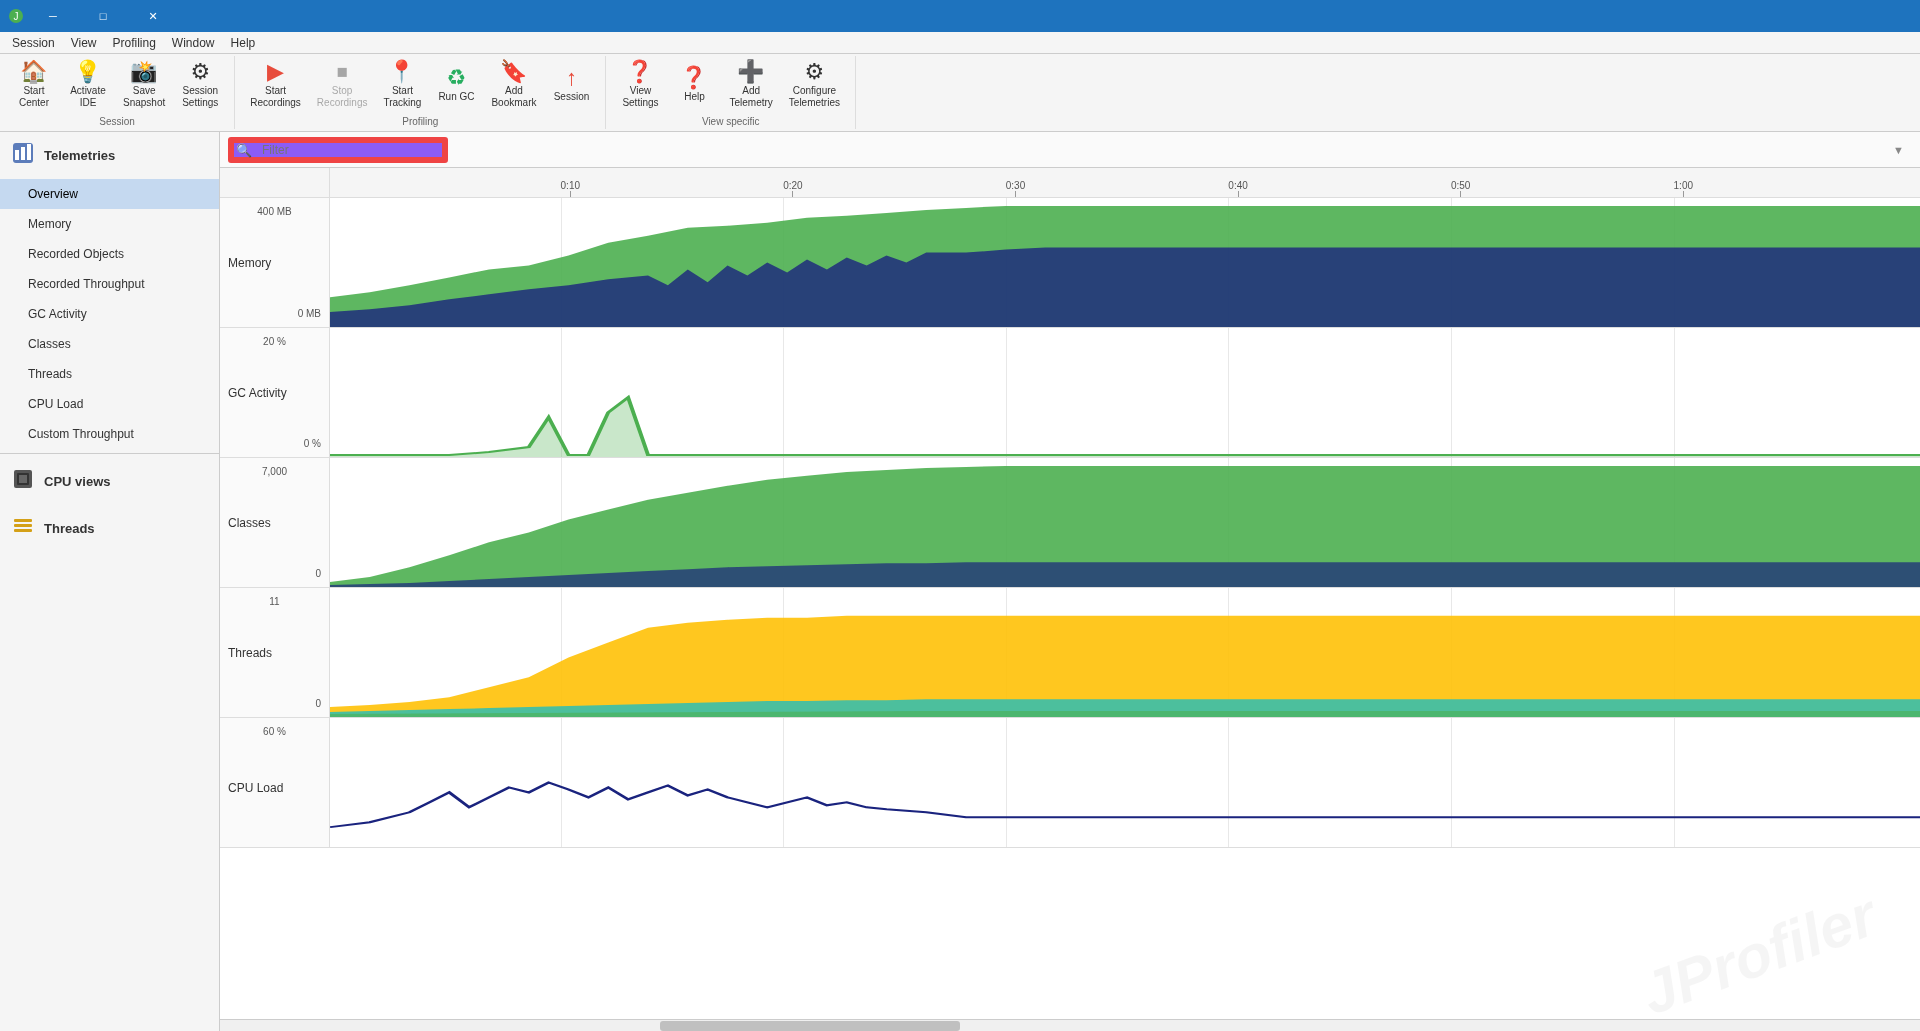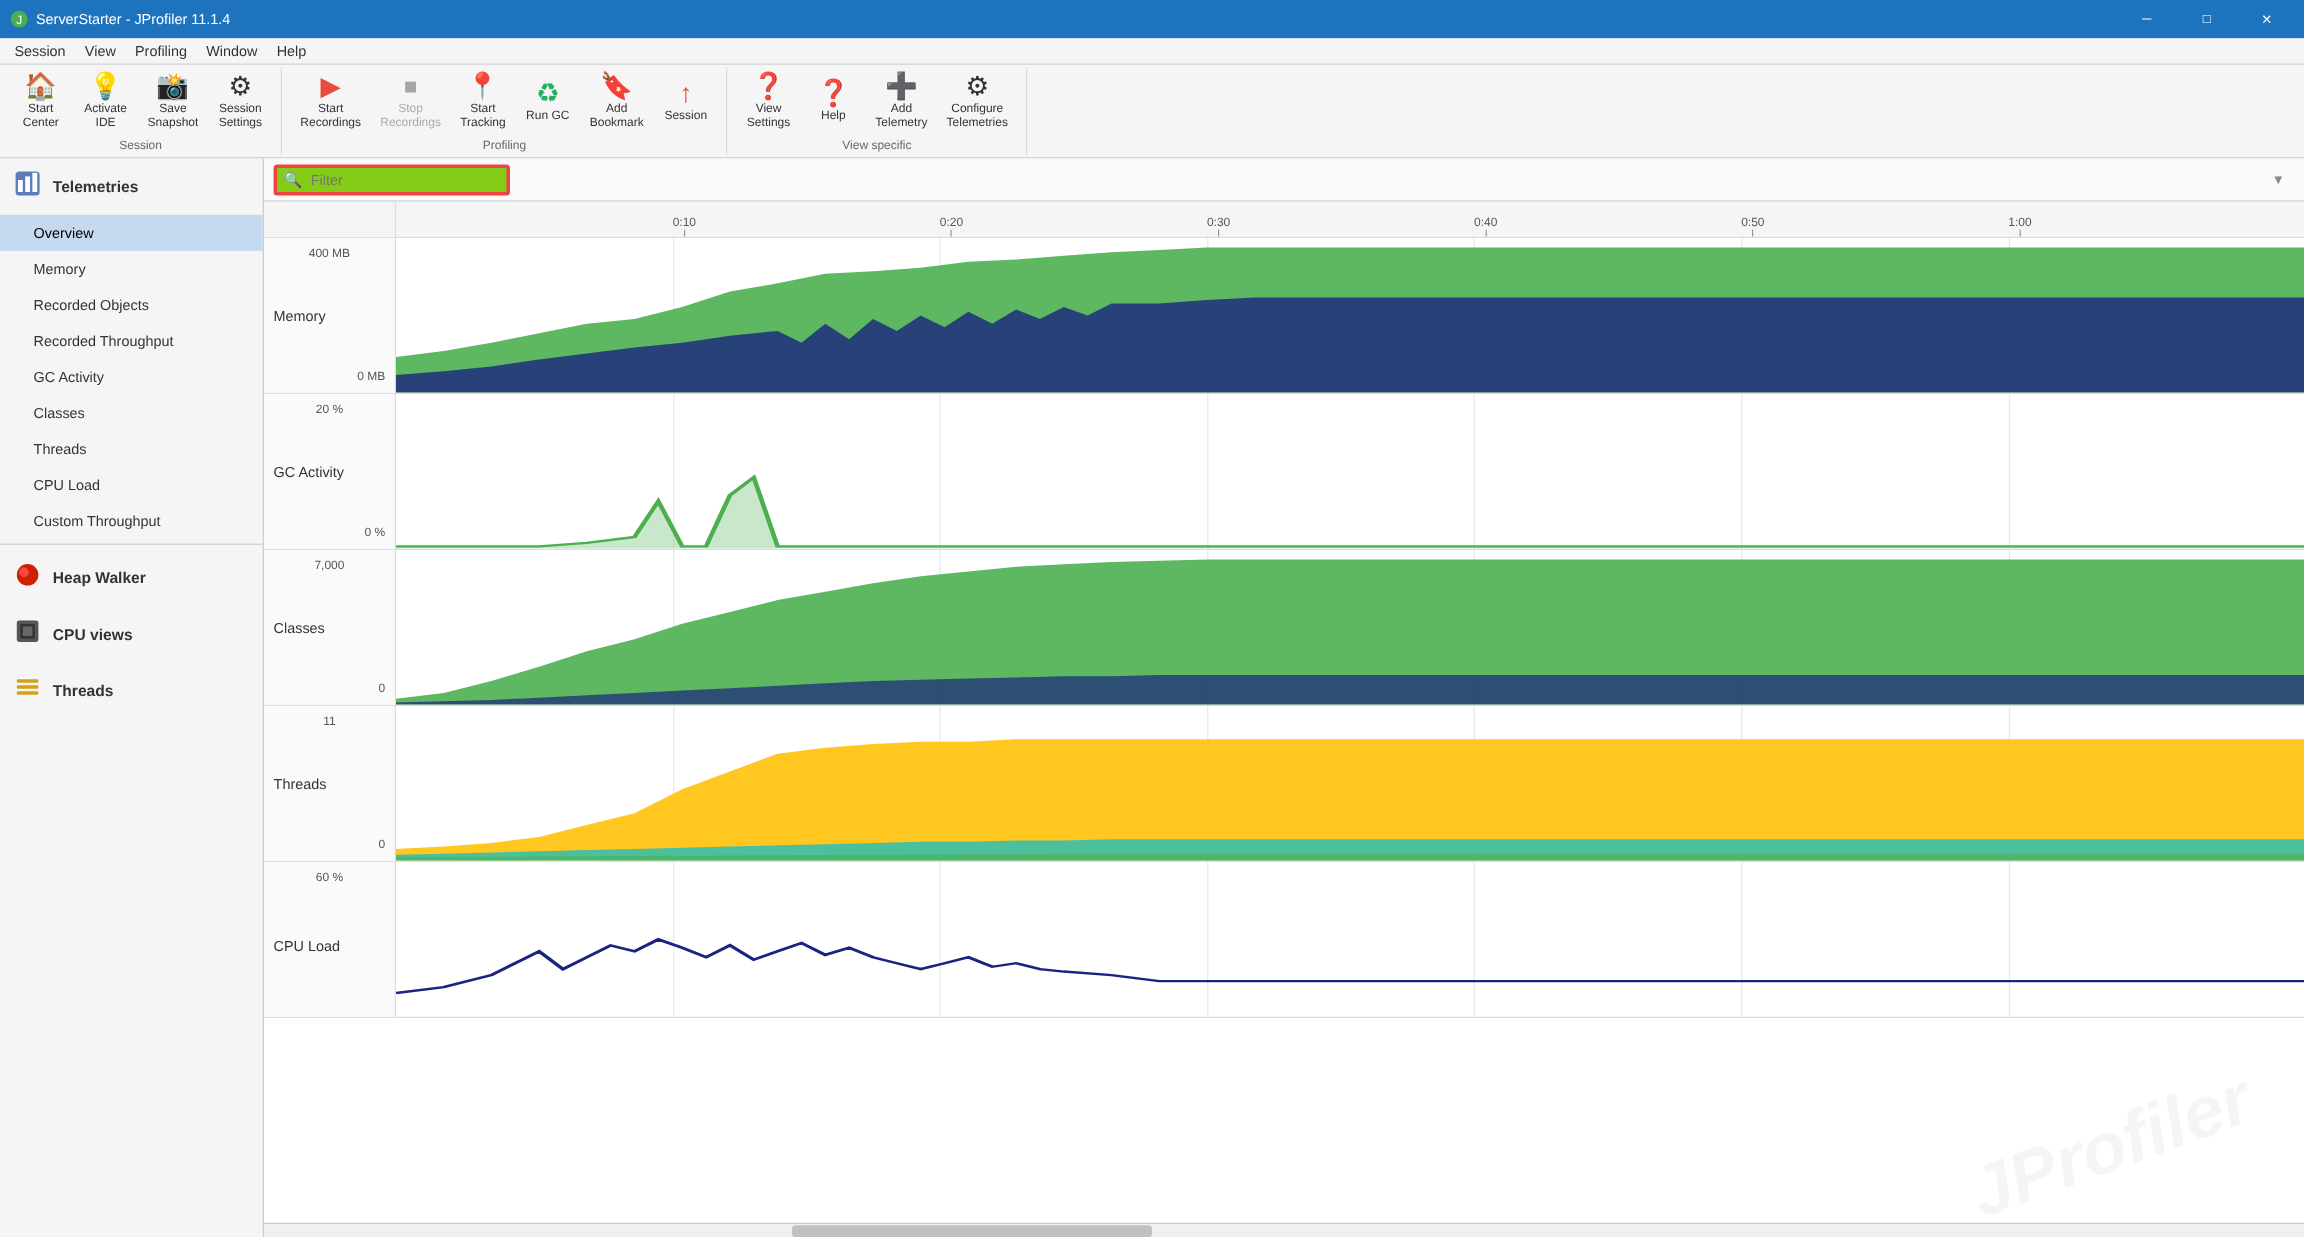--- a/index.html
+++ b/index.html
@@ -134,26 +134,26 @@
       padding: 4px 8px;
       border-bottom: 1px solid #ccc;
       display: flex;
       align-items: center;
       background: #fafafa;
       flex-shrink: 0;
     }
     .filter-input {
       flex: 1;
       height: 26px;
-      border: 3px solid #ef4444;
+      border: 6px solid #ef4444;
       border-radius: 3px;
-      padding: 0 8px 0 28px;
+      padding: 0 25px 0 28px;
       font-size: 12px;
       outline: none;
-      background: #84cc16;
+      background: #8b5cf6;
     }
     .filter-wrapper {
       position: relative;
       flex: 1;
     }
     .filter-icon {
       position: absolute;
       left: 8px;
       top: 50%;
       transform: translateY(-50%);
@@ -282,21 +282,20 @@
 </head>
 <body>
 
 <div class="title-bar">
   <div class="app-icon">
     <svg width="16" height="16" viewBox="0 0 16 16">
         <circle cx="8" cy="8" r="7" fill="#4caf50"></circle>
         <text x="8" y="12" text-anchor="middle" font-size="10" fill="white">J</text>
       </svg>
   </div>
-  <span class="title">ServerStarter - JProfiler 11.1.4</span>
   <div class="window-controls">
     <div class="win-btn">─</div>
     <div class="win-btn">□</div>
     <div class="win-btn close">✕</div>
   </div>
 </div>
 
 <div class="menu-bar">
   <div class="menu-item">Session</div>
   <div class="menu-item">View</div>
@@ -404,30 +403,20 @@
     <div class="sidebar-nav-item">Recorded Throughput</div>
     <div class="sidebar-nav-item">GC Activity</div>
     <div class="sidebar-nav-item">Classes</div>
     <div class="sidebar-nav-item">Threads</div>
     <div class="sidebar-nav-item">CPU Load</div>
     <div class="sidebar-nav-item">Custom Throughput</div>
 
     <div class="sidebar-divider"></div>
 
 
-    <div class="sidebar-section-header">
-      <span class="section-icon">
-        <svg width="22" height="22" viewBox="0 0 22 22">
-          <circle cx="11" cy="11" r="9" fill="#cc2200"></circle>
-          <circle cx="8" cy="9" r="4" fill="#ff4444"></circle>
-          <rect x="6" y="14" width="10" height="4" rx="2" fill="#cc2200"></rect>
-        </svg>
-      </span>
-      <span>Heap Walker</span>
-    </div>
 
     <div class="sidebar-section-header">
       <span class="section-icon">
         <svg width="22" height="22" viewBox="0 0 22 22">
           <rect x="2" y="2" width="18" height="18" rx="2" fill="#555"></rect>
           <rect x="5" y="5" width="12" height="12" rx="1" fill="#333"></rect>
           <rect x="7" y="7" width="8" height="8" fill="#666"></rect>
         </svg>
       </span>
       <span>CPU views</span>

